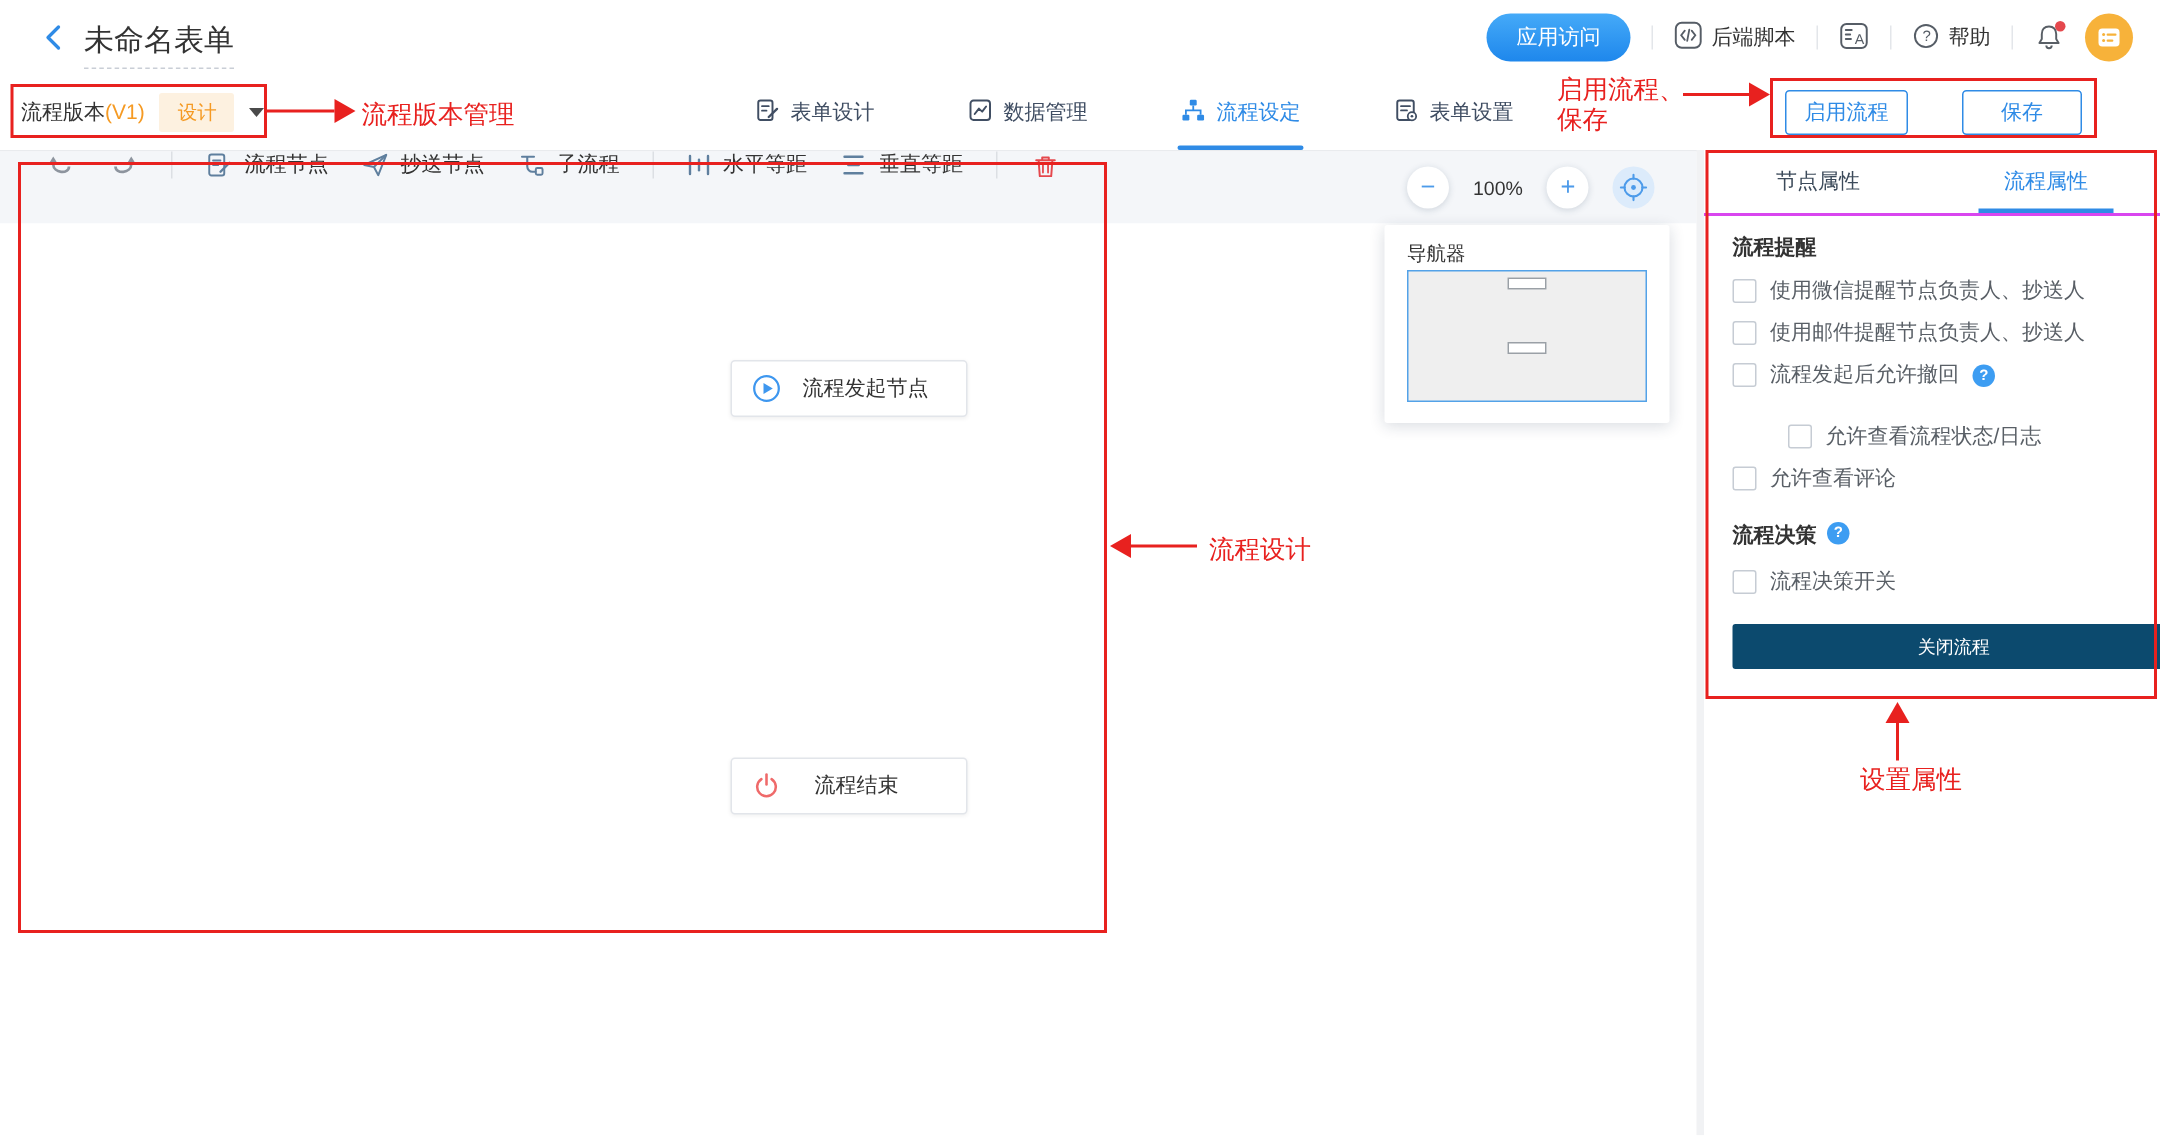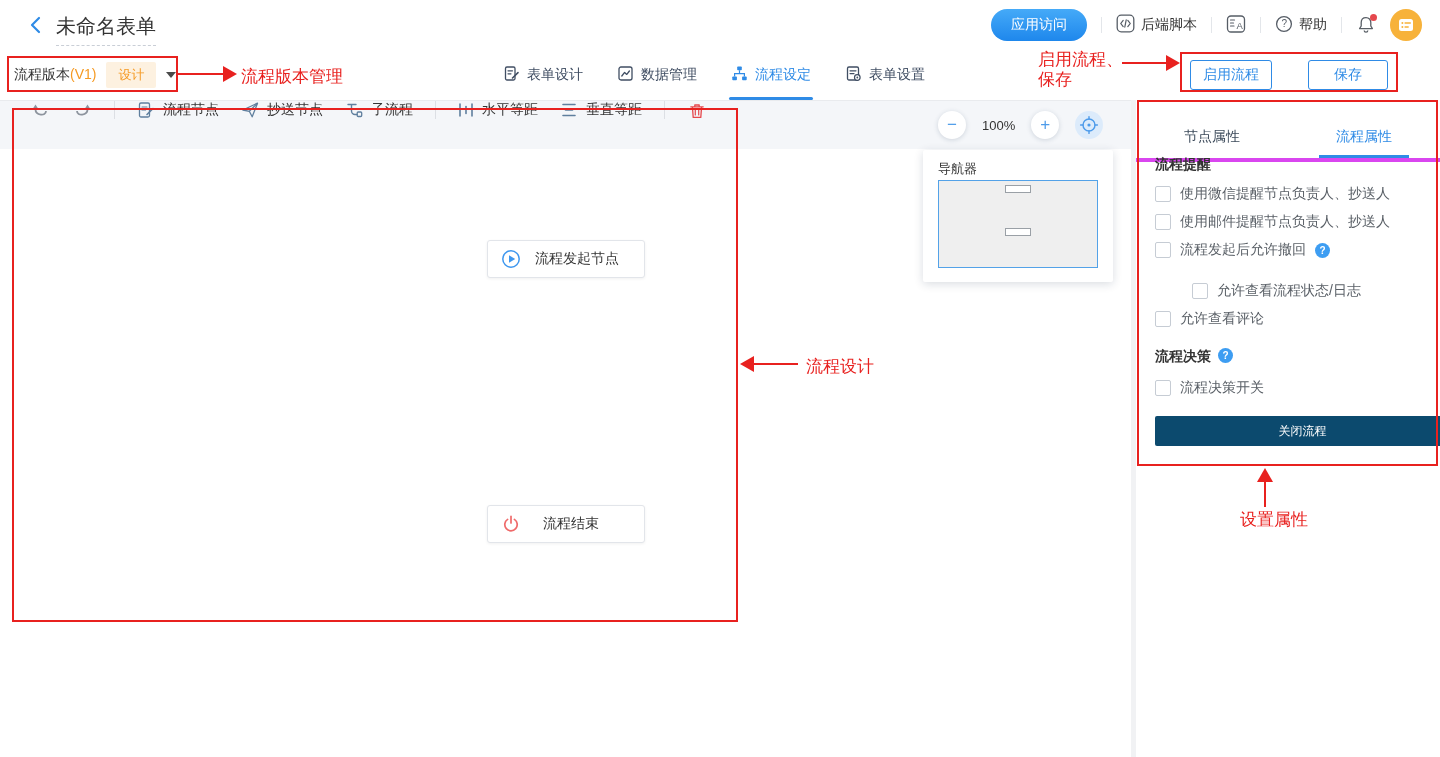--- a/index.html
+++ b/index.html
@@ -19,21 +19,21 @@
   .bell-dot{position:absolute;top:-1px;right:-1px;width:7px;height:7px;border-radius:50%;background:#e5484d;}
   .avatar{width:32px;height:32px;border-radius:50%;background:#f7b23a;display:flex;align-items:center;justify-content:center;cursor:pointer;}
 
   
   .bar2{position:absolute;top:50px;left:0;width:1440px;height:50px;background:#fff;border-bottom:1px solid #e9ebee;}
   .vergroup{position:absolute;left:14px;top:0;height:50px;display:flex;align-items:center;gap:10px;}
   .vtxt{font-size:14px;color:#333;}
   .vtag{color:#f59a23;}
   .badge{background:#fdf1e0;color:#f59a23;font-size:13px;padding:4px 12px;border-radius:2px;cursor:pointer;}
   .caret{width:0;height:0;border-left:5px solid transparent;border-right:5px solid transparent;border-top:6px solid #4a4a4a;cursor:pointer;}
-  .tabs{position:absolute;left:503px;top:0;height:50px;display:flex;align-items:stretch;gap:34px;}
+  .tabs{position:absolute;left:503px;top:0;height:50px;display:flex;align-items:stretch;gap:62px;}
   .tab{display:flex;align-items:center;gap:7px;color:#404e63;cursor:pointer;position:relative;}
   .tab.active{color:#2f8be6;text-align:center;}
   .tab.active .underline{position:absolute;left:-2px;right:-2px;bottom:0;height:3px;background:#2f8be6;border-radius:2px;}
   .actbtns{position:absolute;top:0;height:50px;display:flex;align-items:center;gap:36px;}
   .obtn{height:30px;min-width:80px;background:#fff;border:1px solid #2f8be6;color:#2f8be6;border-radius:3px;
         font-size:14px;display:flex;align-items:center;justify-content:center;padding:0 12px;cursor:pointer;}
 
   
   .strip{position:absolute;top:101px;left:0;width:1131px;height:48px;background:#f4f6f9;}
   .ctoolbar{position:absolute;top:101px;left:30px;height:48px;display:flex;align-items:flex-start;gap:22px;}
@@ -54,21 +54,21 @@
   .flownode .nlabel{font-size:14px;color:#333;}
 
   .navigator{position:absolute;left:923px;top:150px;width:190px;height:132px;background:#fff;border-radius:2px;
              box-shadow:0 2px 10px rgba(20,40,70,.16);}
   .navtitle{position:absolute;left:15px;top:10px;font-size:13px;color:#333;}
   .minimap{position:absolute;left:15px;top:30px;width:160px;height:88px;background:#efefef;border:1px solid #53a2e8;box-sizing:border-box;cursor:pointer;}
   .minirect{position:absolute;width:26px;height:8px;background:#fff;border:1px solid #9aa0a6;box-sizing:border-box;}
 
   
   .panel{position:absolute;top:100px;left:1136px;width:304px;height:657px;background:#fff;}
-  .ptabs{position:absolute;top:16px;left:0;width:100%;height:42px;border-bottom:4px solid #d946ef;display:flex;}
+  .ptabs{position:absolute;top:0;left:0;width:100%;height:42px;border-bottom:2px solid #d946ef;display:flex;}
   .ptab{flex:1;display:flex;align-items:center;justify-content:center;font-size:14px;color:#3c4a5a;cursor:pointer;position:relative;}
   .ptab.active{color:#2f8be6;}
   .ptab.active .punder{position:absolute;left:50%;transform:translateX(-50%);bottom:0;width:90px;height:3px;background:#2f8be6;}
   .psection{font-weight:bold;font-size:14px;color:#333;display:flex;align-items:flex-start;gap:7px;}
   .cbrow{display:flex;align-items:center;gap:9px;cursor:pointer;}
   .cb{width:14px;height:14px;border:1px solid #c6ccd4;border-radius:2px;background:#fff;flex:0 0 auto;}
   .cblabel{font-size:14px;color:#595f66;}
   .qicon{width:15px;height:15px;border-radius:50%;background:#3d9df2;color:#fff;font-size:10px;font-weight:bold;
          display:inline-flex;align-items:center;justify-content:center;cursor:pointer;}
   .closeflow{position:absolute;left:19px;top:316px;width:295px;height:30px;background:#0c4a6e;color:#fff;border:none;

